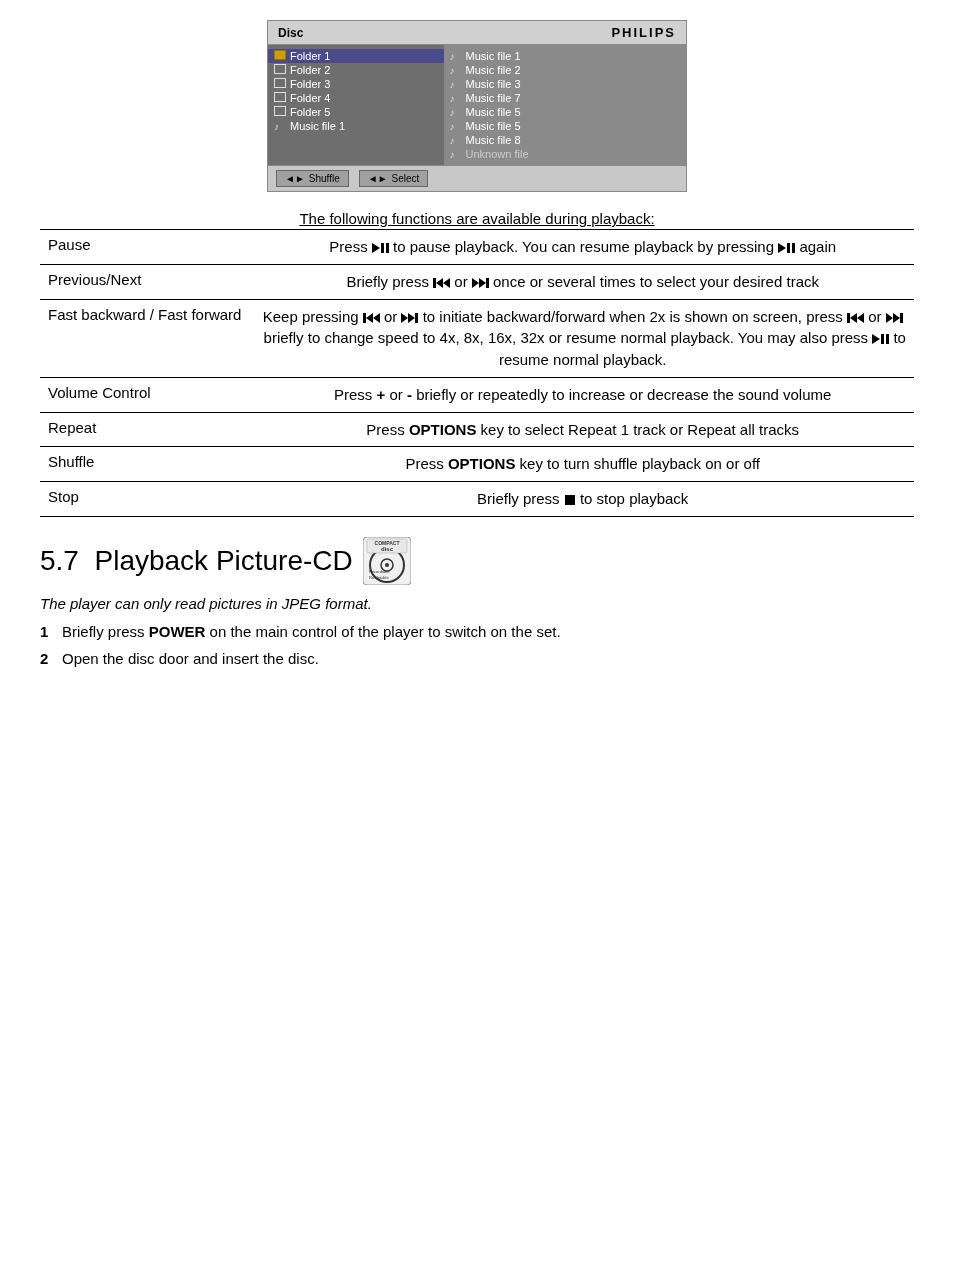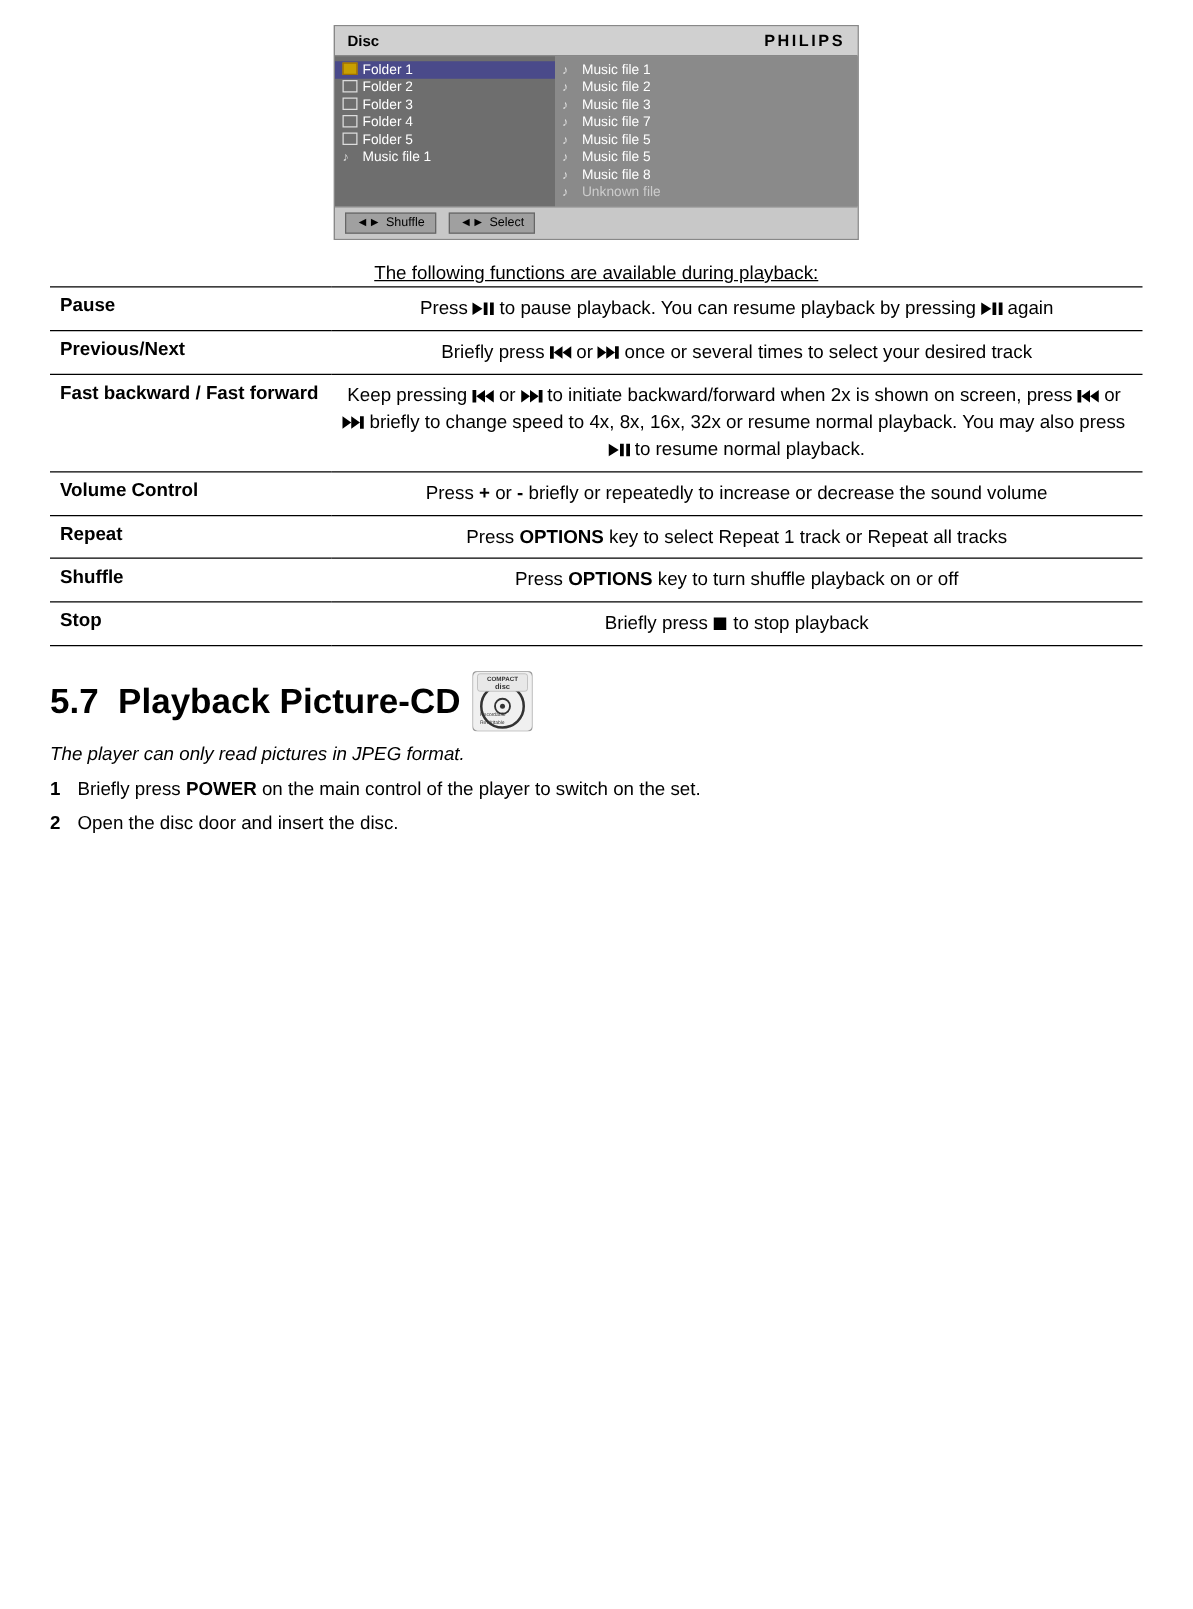--- a/index.html
+++ b/index.html
@@ -129,21 +129,21 @@
       border-top: 1.5px solid #000;
     }
     .functions-table tr:last-child {
       border-bottom: 1.5px solid #000;
     }
     .functions-table td {
       padding: 6px 8px;
       vertical-align: top;
     }
     .functions-table td.label-cell {
-      font-weight: bold;
+      font-weight: normal;
       font-size: 15px;
       white-space: nowrap;
       padding-right: 10px;
       min-width: 160px;
     }
     .functions-table td.desc-cell {
       font-size: 15px;
       line-height: 1.45;
       text-align: center;
     }
@@ -158,21 +158,21 @@
 
     
     .section-title {
       display: flex;
       align-items: center;
       gap: 10px;
       margin-bottom: 8px;
     }
     .section-title h2 {
       font-size: 28px;
-      font-weight: bold;
+      font-weight: normal;
     }
     .cd-logo {
       width: 48px;
       height: 48px;
       position: relative;
       flex-shrink: 0;
     }
     .cd-logo svg {
       width: 48px;
       height: 48px;

